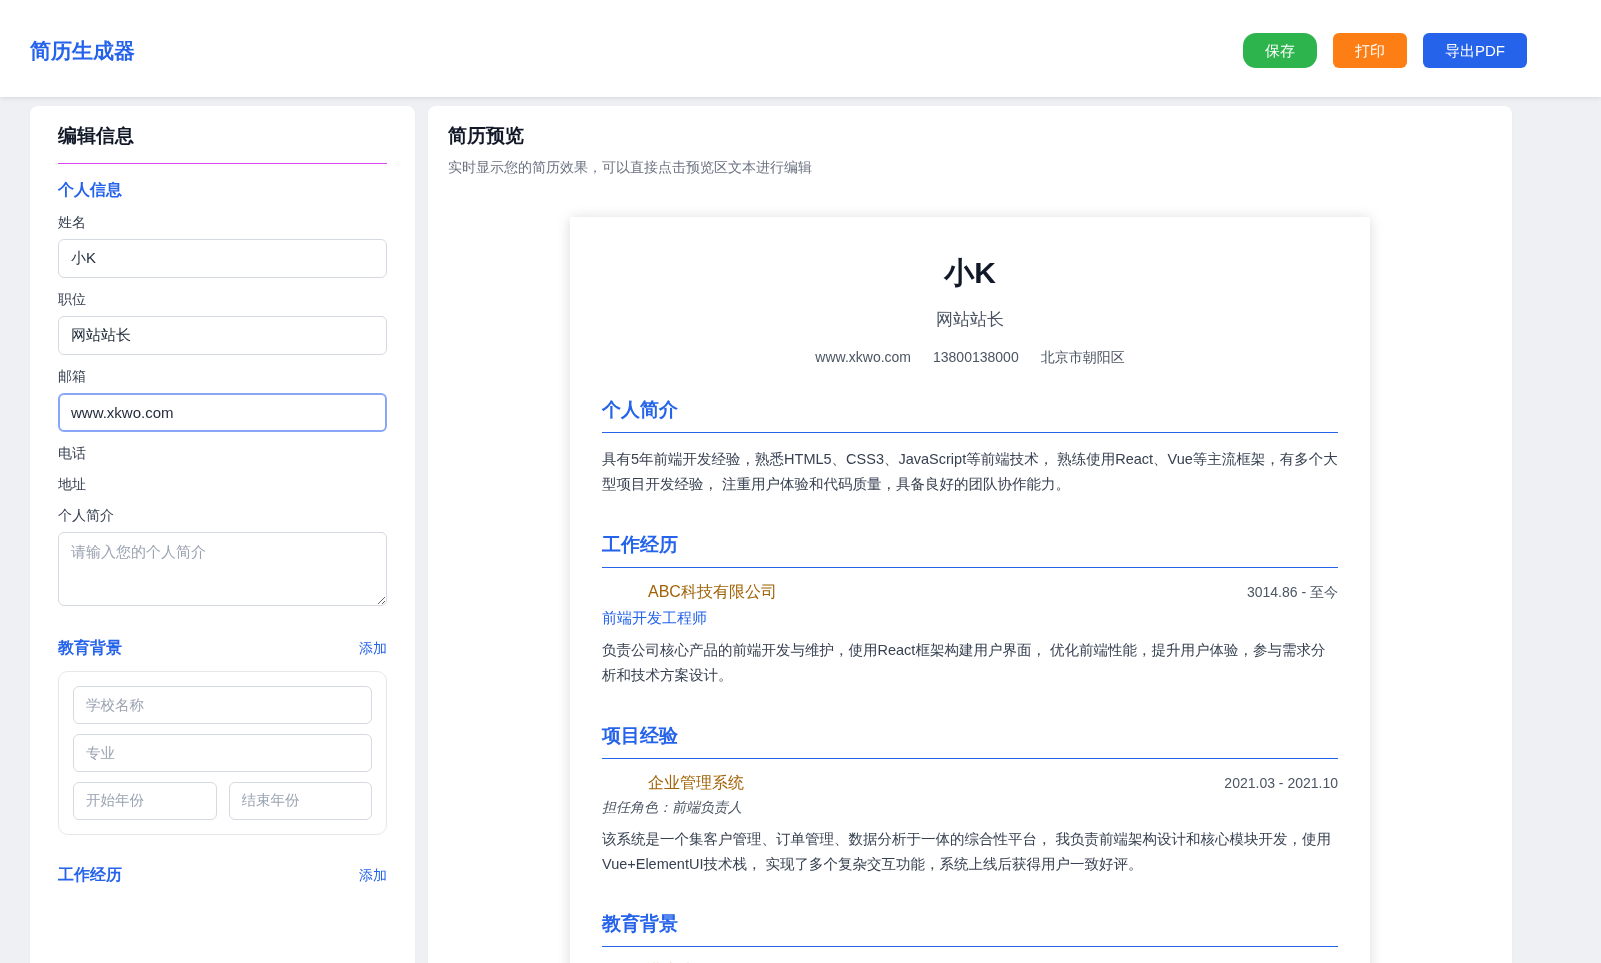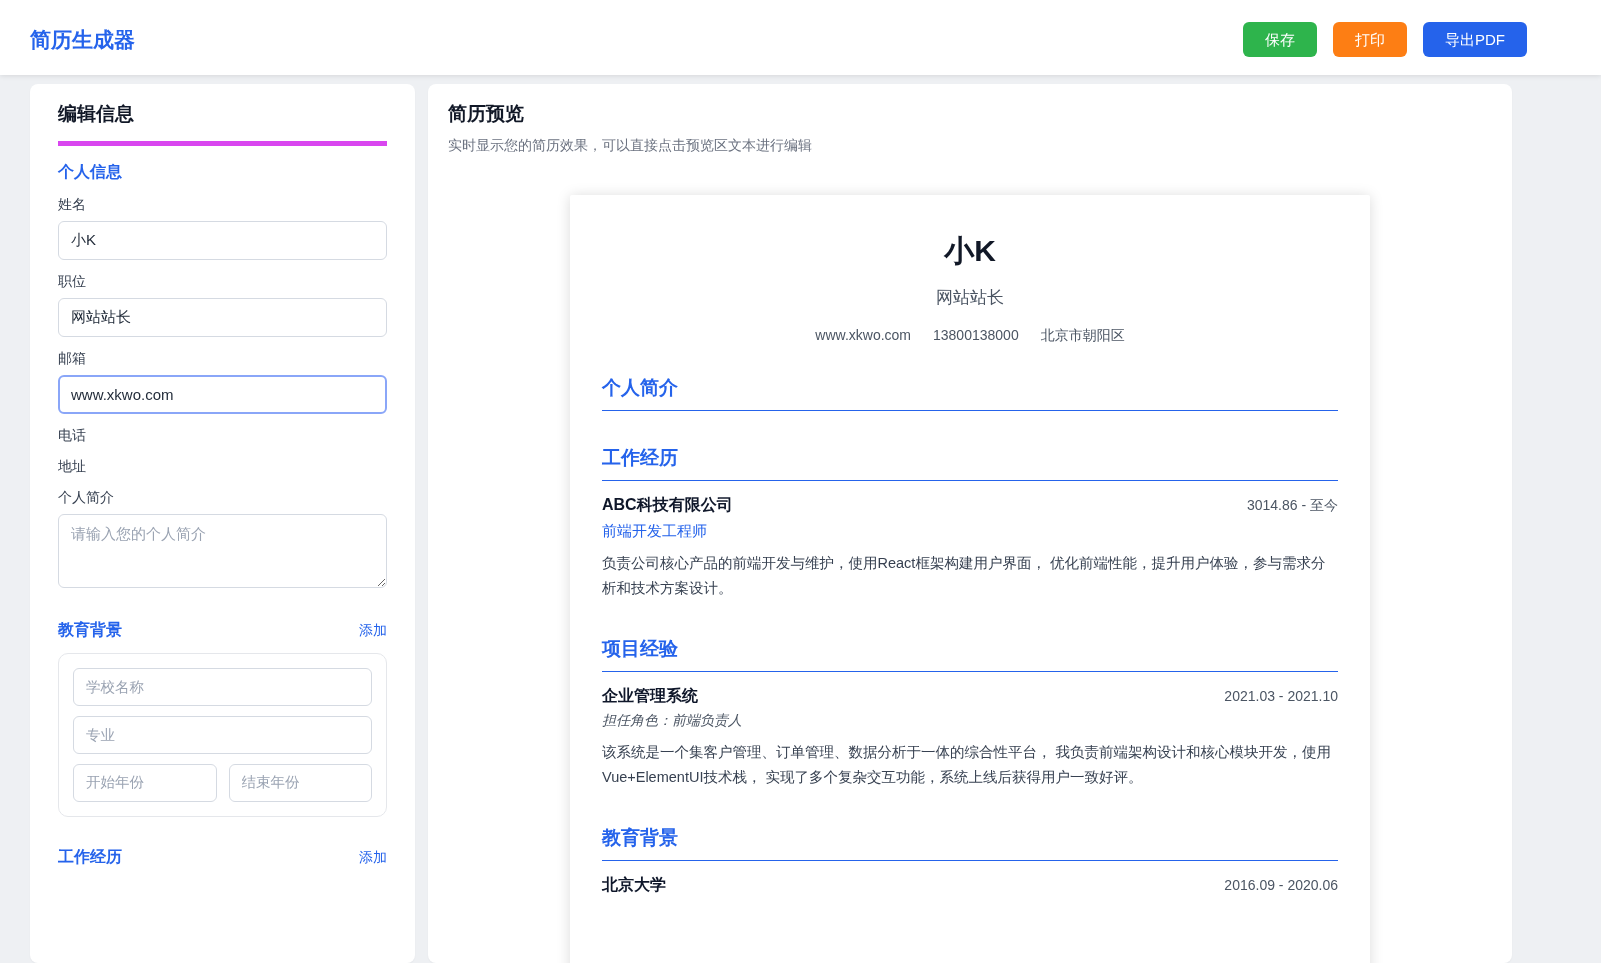--- a/index.html
+++ b/index.html
@@ -13,47 +13,47 @@
   *{box-sizing:border-box;}
   html,body{margin:0;padding:0;}
   body{
     width:1601px;height:963px;overflow:hidden;
     background:#eef0f3;
     font-family:"Liberation Sans","DejaVu Sans",sans-serif;
     color:#1f2937;
   }
   
   .app-header{
-    height:75px;background:#fff;
+    height:97px;background:#fff;
     display:flex;align-items:center;justify-content:space-between;
     padding:4px 74px 0 30px;
     box-shadow:0 1px 5px rgba(0,0,0,.10);
     position:relative;z-index:5;
   }
   .app-title{font-size:21px;font-weight:700;color:var(--accent);}
   .header-actions{display:flex;gap:16px;}
   .btn{
     border:none;border-radius:6px;color:#fff;font-size:15px;
     padding:10px 22px;cursor:pointer;font-family:inherit;line-height:1;
   }
-  .btn-save{background:var(--green);}
+  .btn-save{background:var(--green);border-radius:13px;}
   .btn-print{background:var(--orange);}
   .btn-export{background:var(--exportblue);}
   
   .content{
     display:flex;gap:13px;align-items:stretch;
     padding:9px 89px 0 30px;
     height:888px;
   }
   .panel{background:#fff;border-radius:8px;box-shadow:0 1px 2px rgba(0,0,0,.04);}
   
   .editor-panel{width:385px;flex:none;padding:17px 28px 30px;overflow:hidden;}
   .editor-title{
     font-size:19px;font-weight:700;color:#111827;margin:0 0 16px;
-    padding-bottom:14px;border-bottom:5px solid #d946ef;
+    padding-bottom:14px;border-bottom:1px solid #d946ef;
   }
   .sub-head{display:flex;justify-content:space-between;align-items:center;margin:16px 0 2px;}
   .sub-title{color:var(--accent);font-size:16px;font-weight:700;}
   .add-link{color:var(--accent);font-size:14px;text-decoration:none;cursor:pointer;}
   .field-label{display:block;font-size:14px;color:#374151;margin:13px 0 7px;}
   .text-input,.text-area{
     width:100%;padding:10px 12px;font-size:15px;color:#1f2937;
     border:1px solid #d5dae2;border-radius:6px;outline:none;
     font-family:inherit;background:#fff;
   }
@@ -77,21 +77,21 @@
   .resume-name{font-size:30px;font-weight:700;color:#111827;margin:8px 0 14px;}
   .resume-job{font-size:17px;color:#4b5563;margin:0 0 18px;}
   .resume-contacts{display:flex;justify-content:center;gap:22px;font-size:14px;color:#4b5563;}
   .resume-section{margin-bottom:34px;}
   .section-heading{
     color:var(--accent);font-size:19px;font-weight:700;
     margin:0 0 14px;padding-bottom:9px;
     border-bottom:1.5px solid var(--accent);
   }
   .item-head{display:flex;justify-content:space-between;align-items:baseline;margin-bottom:2px;}
-  .item-title{font-size:16px;font-weight:700;color:#0f172a;}
+  .item-title{font-size:16px;font-weight:400;color:#a16207;margin-left:46px;}
   .item-date{font-size:14px;color:#4b5563;}
   .item-role{color:var(--accent);font-size:15px;margin:6px 0 10px;}
   .item-role-italic{font-style:italic;color:#4b5563;font-size:14px;margin:5px 0 10px;}
   .item-desc{font-size:14.5px;color:#374151;line-height:1.75;margin:0;}
 </style>
 </head>
 <body>
 
 <header class="app-header">
   <div class="app-title">简历生成器</div>
@@ -158,20 +158,21 @@
         <div class="resume-job">网站站长</div>
         <div class="resume-contacts">
           <span>www.xkwo.com</span>
           <span>13800138000</span>
           <span>北京市朝阳区</span>
         </div>
       </div>
 
       <section class="resume-section">
         <h3 class="section-heading">个人简介</h3>
+        <p class="item-desc">具有5年前端开发经验，熟悉HTML5、CSS3、JavaScript等前端技术， 熟练使用React、Vue等主流框架，有多个大型项目开发经验， 注重用户体验和代码质量，具备良好的团队协作能力。</p>
       </section>
 
       <section class="resume-section">
         <h3 class="section-heading">工作经历</h3>
         <div class="item-head">
           <span class="item-title">ABC科技有限公司</span>
           <span class="item-date">3014.86 - 至今</span>
         </div>
         <div class="item-role">前端开发工程师</div>
         <p class="item-desc">负责公司核心产品的前端开发与维护，使用React框架构建用户界面， 优化前端性能，提升用户体验，参与需求分析和技术方案设计。</p>

